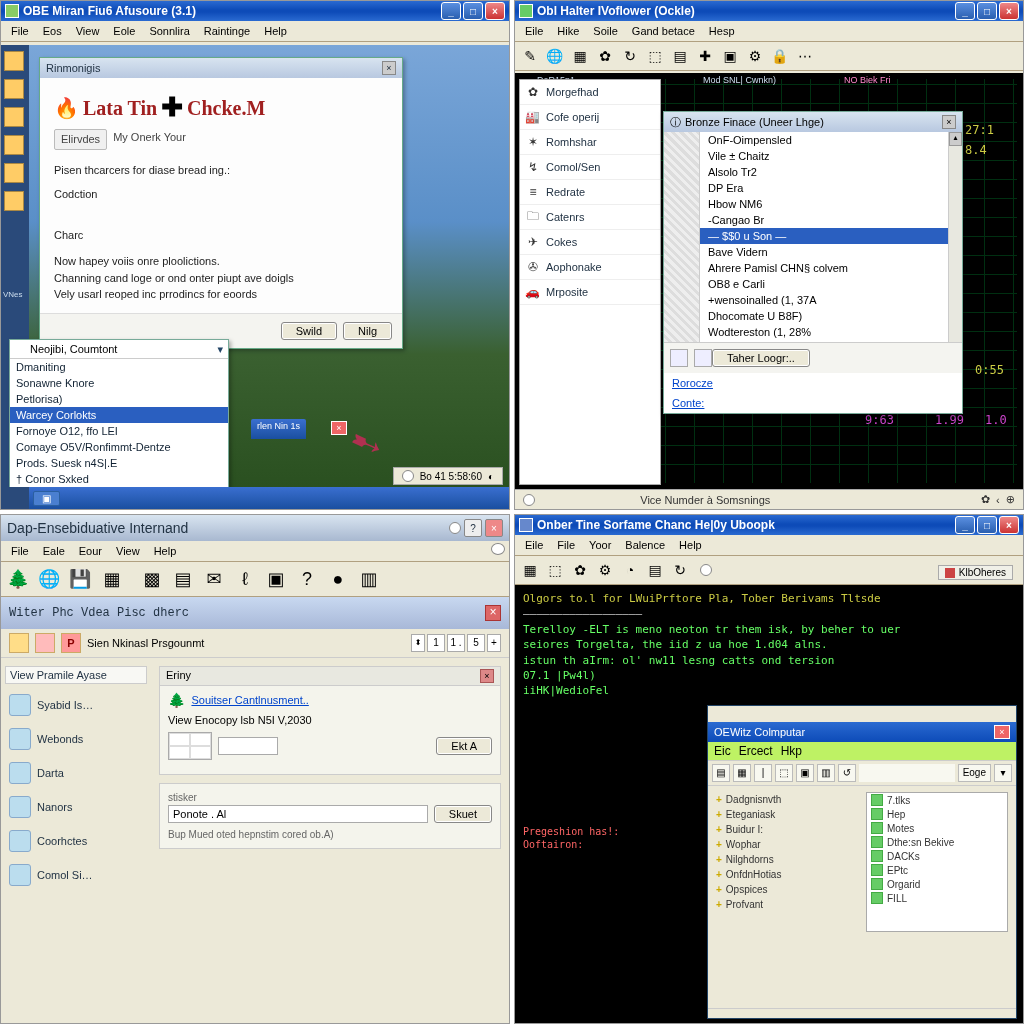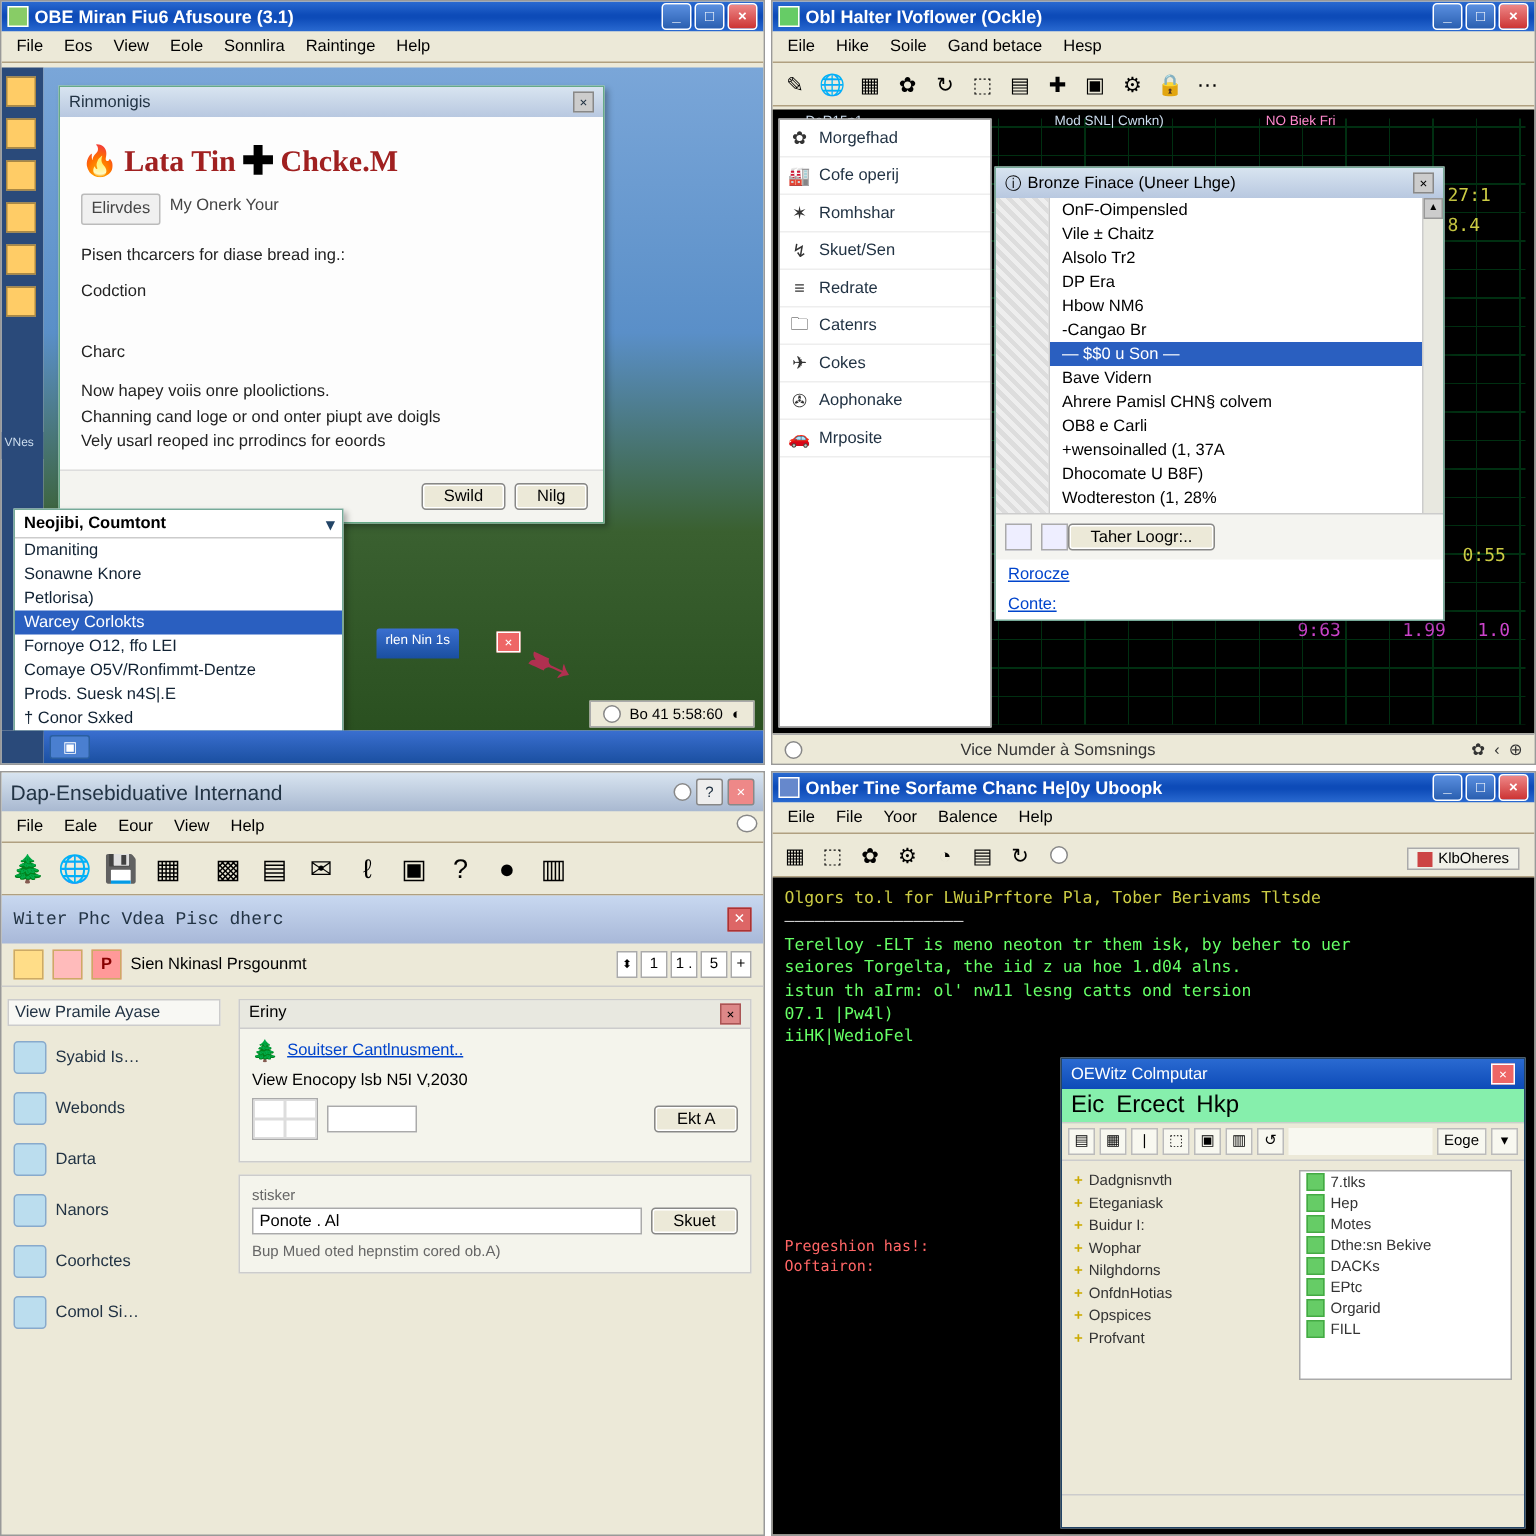--- a/index.html
+++ b/index.html
@@ -32,21 +32,21 @@
 .dialogA .dtitle .x { margin-left: auto; width: 14px; height: 14px; background: #ccc; border: 1px solid #888; text-align: center; line-height: 12px; font-size: 9px; }
 .dialogA .dbody { padding: 10px 14px; font-size: 11px; line-height: 1.5; color: #222; }
 .brand { font-family: Georgia, serif; font-size: 20px; color: #a02020; font-weight: bold; display: flex; align-items: center; gap: 4px; }
 .brand .mark { font-size: 26px; color: #000; }
 .dialogA .sub { font-size: 11px; color: #444; display: flex; gap: 6px; margin-top: 2px; }
 .dialogA .sub .chip { border: 1px solid #bbb; padding: 1px 6px; border-radius: 2px; background: #f0f0f0; }
 .dialogA .btns { display: flex; justify-content: flex-end; gap: 6px; padding: 8px 10px; background: #f4f4f0; border-top: 1px solid #ddd; }
 .btn { background: #ece9d8; border: 1px solid #888; border-radius: 3px; padding: 2px 14px; font-size: 11px; box-shadow: inset 0 0 0 1px #fff; }
 
 .dropdownA { position: absolute; left: 8px; top: 338px; width: 220px; background: #fff; border: 1px solid #7a9; box-shadow: 2px 2px 4px rgba(0,0,0,.3); font-size: 11px; }
-.dropdownA .sel { background: #fff; border-bottom: 1px solid #ccc; padding: 3px 18px 3px 6px; position: relative; font-weight: bold; }
+.dropdownA .sel { background: #fff; border-bottom: 1px solid #ccc; padding: 3px 18px 3px 20px; position: relative; }
 .dropdownA .sel::after { content: "▾"; position: absolute; right: 5px; top: 3px; color: #246; }
 .dropdownA .item { padding: 2px 6px; color: #123; }
 .dropdownA .item.hl { background: #2a5fc0; color: #fff; }
 
 .taskbarA { position: absolute; left: 28px; right: 0; bottom: 0; height: 22px; background: linear-gradient(#3a6fd0,#1a4fa0); display: flex; align-items: center; padding: 0 4px; color: #fff; font-size: 10px; }
 .taskbarA .tbtnA { background: #4a7fd0; border: 1px solid #2a5fa0; padding: 1px 8px; margin-right: 4px; border-radius: 2px; }
 .statusA { position: absolute; right: 6px; bottom: 24px; background: #ece9d8; border: 1px solid #aaa; padding: 2px 8px; font-size: 10px; display: flex; gap: 6px; align-items: center; }
 .arrowA { position: absolute; left: 350px; top: 420px; color: #b03050; font-size: 38px; transform: rotate(25deg); }
 .midbarA { position: absolute; left: 0; top: 287px; width: 28px; height: 18px; background: #2a4a7a; color: #cde; font-size: 8px; padding: 2px; }
 .startA { position: absolute; left: 0; bottom: 0; width: 28px; height: 22px; background: #2a4a7a; }
@@ -96,23 +96,23 @@
 .toprowC .ic { width: 20px; height: 20px; background: #fd8; border: 1px solid #ca6; }
 .toprowC .stepper { margin-left: auto; display: flex; gap: 2px; }
 .toprowC .stepper div { width: 18px; height: 18px; border: 1px solid #aaa; background: #fff; text-align: center; font-size: 10px; line-height: 16px; }
 
 
 .paneD { background: #ece9d8; }
 .termD { position: absolute; left: 0; top: 70px; right: 0; bottom: 0; background: #000; color: #6f6; font-family: monospace; font-size: 11px; padding: 6px 8px; line-height: 1.4; overflow: hidden; }
 .termD .y { color: #cc4; }
 .termD .w { color: #ccc; }
 .dialogD { position: absolute; right: 6px; top: 190px; width: 310px; bottom: 4px; background: #ece9d8; border: 1px solid #246; box-shadow: 2px 2px 6px rgba(0,0,0,.5); }
-.dialogD .dt { height: 20px; background: linear-gradient(#2a6ad1,#0d4bb8); color: #fff; padding: 2px 6px; font-size: 11px; display: flex; align-items: center; }
+.dialogD .dt { height: 20px; background: linear-gradient(#2a6ad1,#0d4bb8); color: #fff; padding: 2px 6px; font-size: 11px; display: flex; align-items: center; margin-top: 16px; }
 .dialogD .dt .x { margin-left: auto; width: 16px; height: 14px; background: #e66; border: 1px solid #fff; text-align: center; line-height: 12px; font-size: 9px; }
-.dialogD .dmenu { background: #86efac; padding: 2px 6px; font-size: 16px; display: flex; gap: 8px; border-bottom: 1px solid #ccc; }
+.dialogD .dmenu { background: #bef264; padding: 2px 6px; font-size: 12px; display: flex; gap: 8px; border-bottom: 1px solid #ccc; }
 .dialogD .dtool { background: #ece9d8; padding: 3px 4px; display: flex; gap: 3px; border-bottom: 1px solid #ccc; }
 .dialogD .dtool div { width: 18px; height: 18px; border: 1px solid #bbb; background: #f8f8f0; font-size: 10px; text-align: center; line-height: 16px; }
 .dialogD .dbody { padding: 6px 8px; font-size: 10px; color: #333; display: flex; gap: 8px; height: calc(100% - 90px); }
 .dialogD .col { flex: 1; }
 .dialogD .col .item { padding: 2px 0; display: flex; align-items: center; gap: 4px; }
 .dialogD .col .item .p { color: #ca0; font-weight: bold; }
 .dialogD .listbox { border: 1px solid #aaa; background: #fff; height: 140px; overflow: hidden; }
 .dialogD .listbox .li { padding: 1px 4px; display: flex; align-items: center; gap: 4px; font-size: 10px; }
 .dialogD .listbox .li .ic { width: 12px; height: 12px; background: #6c6; border: 1px solid #4a4; }
 .dialogD .dbtns { padding: 6px; display: flex; justify-content: flex-end; gap: 6px; border-top: 1px solid #ccc; }
@@ -268,21 +268,21 @@
         <div class="row">
           <span class="ic">🏭</span>
           <span>Cofe operij</span>
         </div>
         <div class="row">
           <span class="ic">✶</span>
           <span>Romhshar</span>
         </div>
         <div class="row">
           <span class="ic">↯</span>
-          <span>Skuet/Sen</span>
+          <span>Comol/Sen</span>
         </div>
         <div class="row">
           <span class="ic">≡</span>
           <span>Redrate</span>
         </div>
         <div class="row">
           <span class="ic">🗀</span>
           <span>Catenrs</span>
         </div>
         <div class="row">

